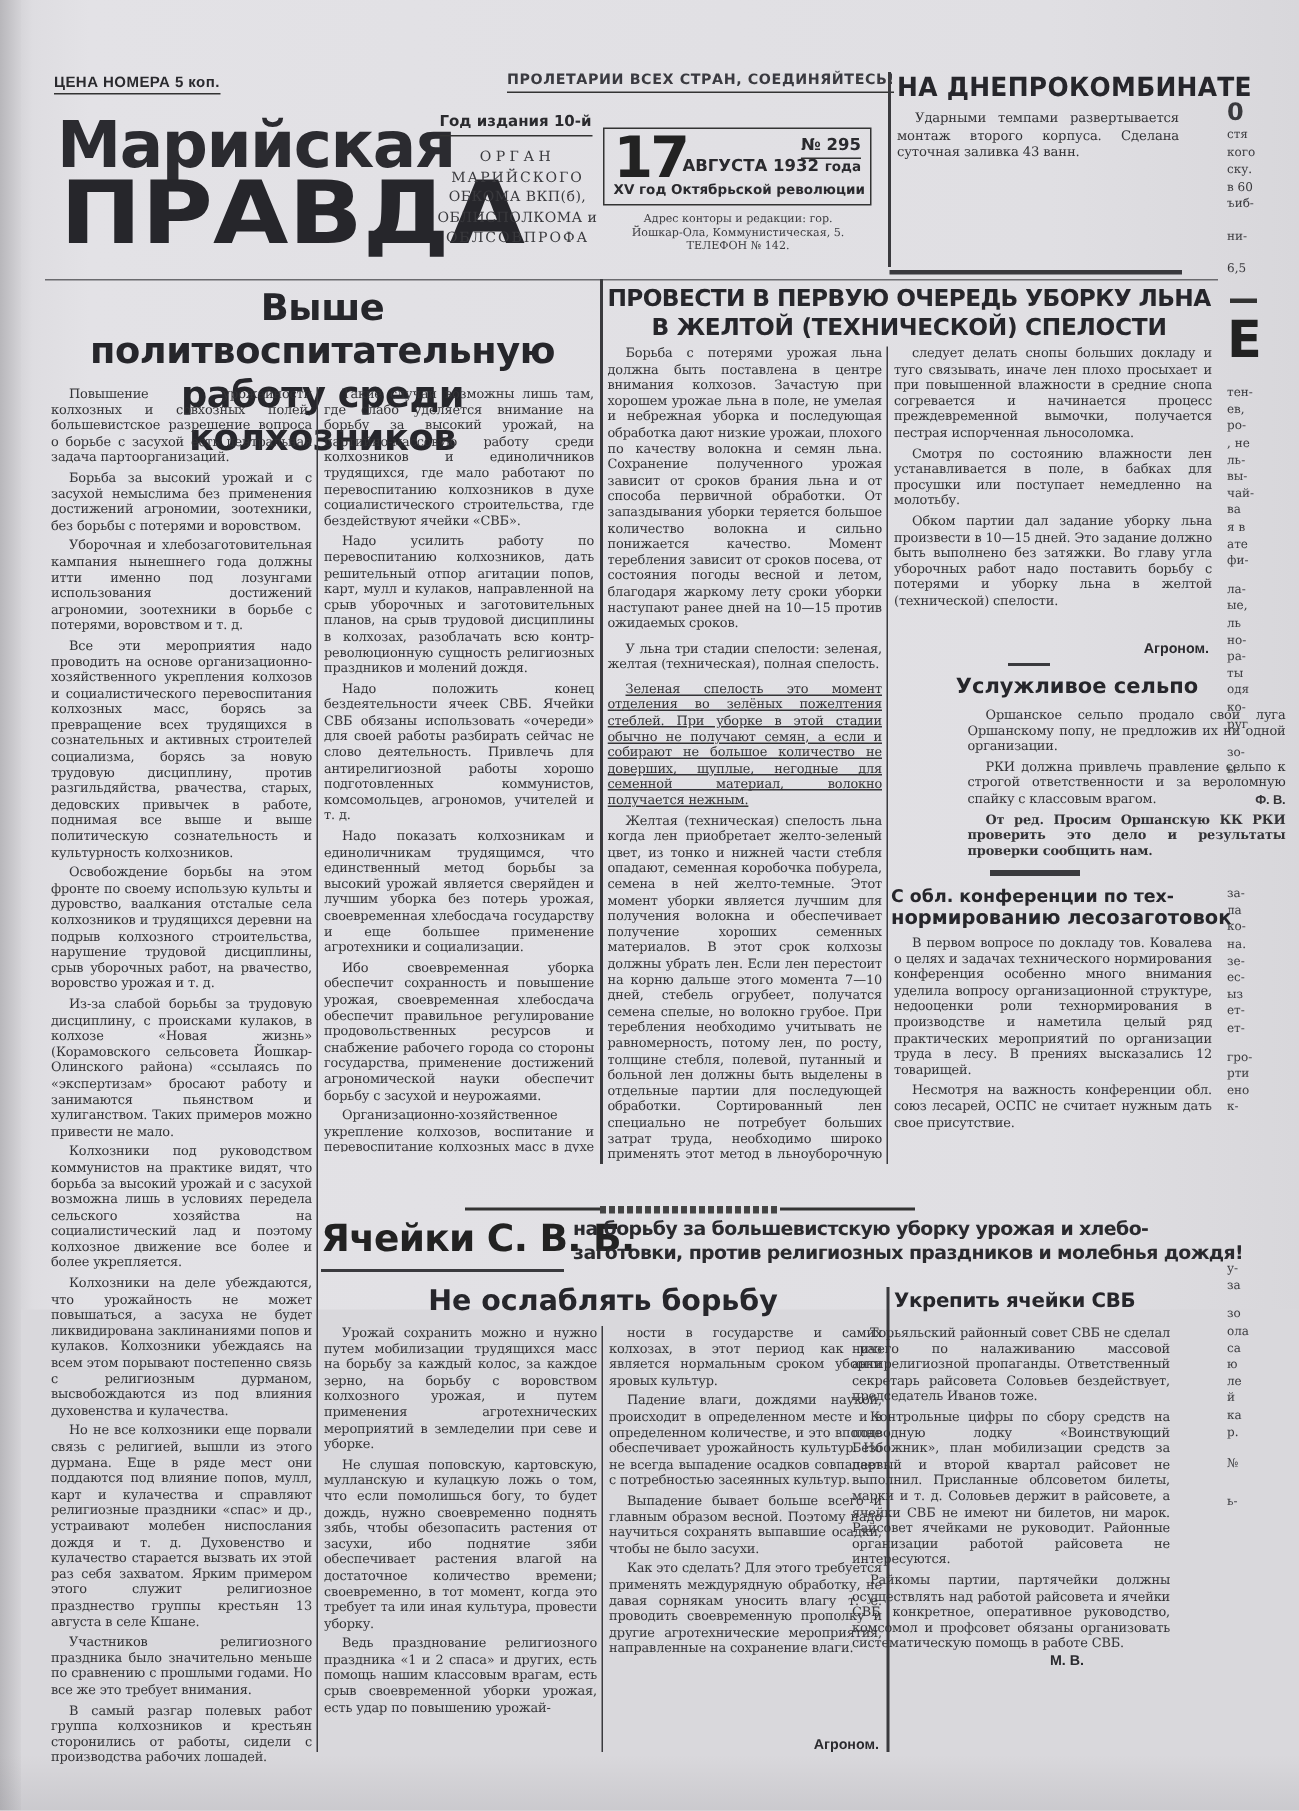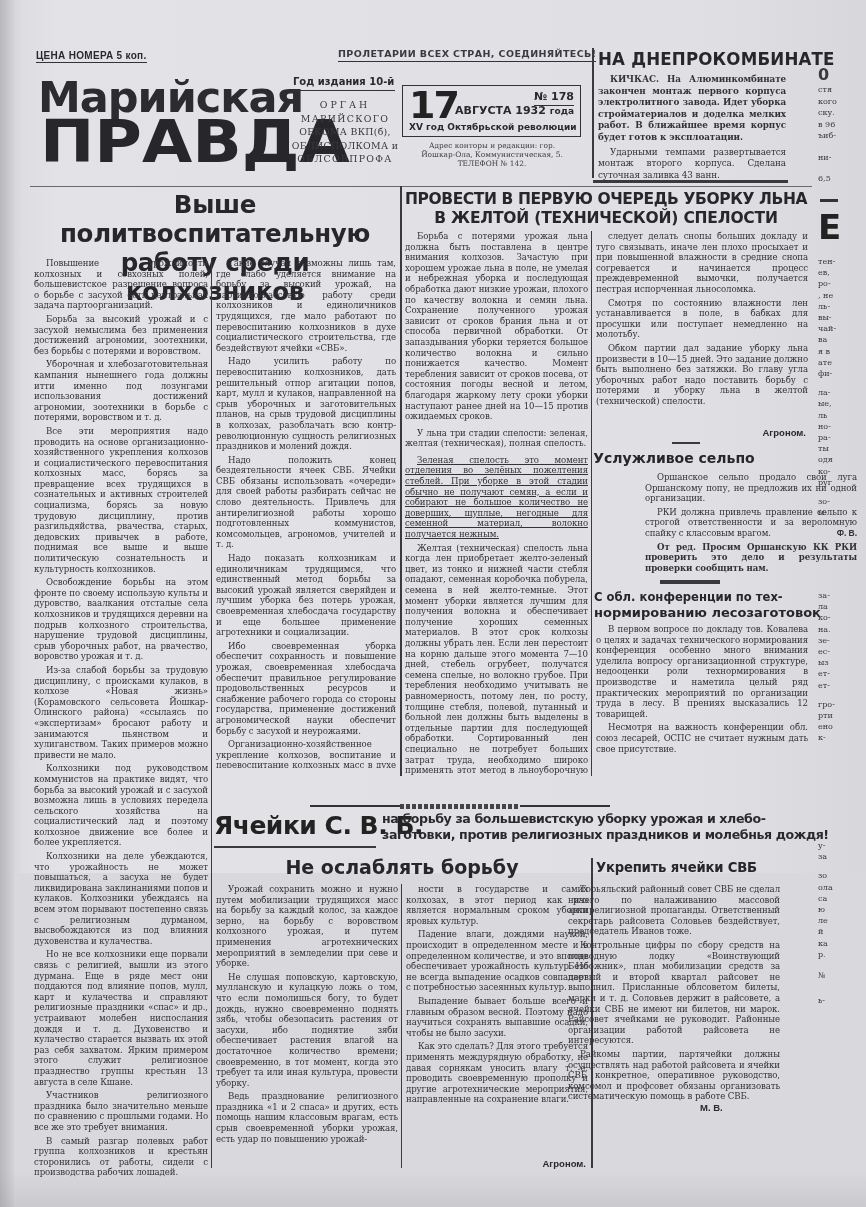--- a/index.html
+++ b/index.html
@@ -63,43 +63,42 @@
     <div style="letter-spacing:3px;">ОРГАН</div>
     <div>МАРИЙСКОГО</div>
     <div style="letter-spacing:0.3px;">ОБКОМА ВКП(б),</div>
     <div style="letter-spacing:0.3px;">ОБЛИСПОЛКОМА и</div>
     <div>ОБЛСОВПРОФА</div>
   </div>
 
   <div class="abs datebox">
     <div class="date-day">17</div>
     <div class="date-month"><span>АВГУСТА 1932</span> <span class="date-year-word">года</span></div>
-    <div class="date-num">№ 178</div>
+    <div class="date-num">№ 295</div>
     <div class="date-era">XV год Октябрьской революции</div>
   </div>
   <div class="abs address">
     <div>Адрес конторы и редакции: гор.</div>
     <div>Йошкар-Ола, Коммунистическая, 5.</div>
     <div>ТЕЛЕФОН № 142.</div>
   </div>
 
   <div class="vrule" style="left:592px;top:48px;height:130px;"></div>
   <div class="abs dnepro-title">НА ДНЕПРОКОМБИНАТЕ</div>
   <div class="abs body-text" style="left:598px;top:74px;width:188px;font-size:8.8px;line-height:11.6px;">
-    <p style="font-weight:bold;">КИЧКАС. На Алюминкомбинате закончен монтаж первого корпуса электролитного завода. Идет уборка стройматериалов и доделка мелких работ. В ближайшее время корпус будет готов к эксплоатации.</p>
     <p>Ударными темпами развертывается монтаж второго корпуса. Сделана суточная заливка 43 ванн.</p>
   </div>
   <div class="hrule" style="left:593px;top:180px;width:195px;height:2.5px;"></div>
 
   <div class="abs" style="left:818px;top:66px;width:48px;font-size:8px;line-height:11.5px;color:#3a3a3e;">
     <div style="font-family:'DejaVu Sans',sans-serif;font-weight:bold;font-size:16px;line-height:18px;">0</div>
     <div>стя</div>
     <div>кого</div>
     <div>ску.</div>
-    <div>в 96</div>
+    <div>в 60</div>
     <div>ъиб-</div>
     <div style="margin-top:10px;">ни-</div>
     <div style="margin-top:10px;">6,5</div>
     <div style="width:18px;height:3px;background:#333;margin:14px 0 6px 2px;"></div>
     <div style="font-family:'DejaVu Sans',sans-serif;font-weight:bold;font-size:34px;line-height:38px;color:#222;">Е</div>
   </div>
   <div class="abs" style="left:818px;top:256px;width:48px;font-size:8px;line-height:11.2px;color:#3a3a3e;">
     <div>тен-</div>
     <div>ев,</div>
     <div>ро-</div>
@@ -200,21 +199,21 @@
   <div class="vrule" style="left:591px;top:231px;height:545px;width:1.2px;"></div>
 
   <div class="abs body-text" style="left:596px;top:231px;width:212px;">
     <p>следует делать снопы больших докладу и туго связывать, иначе лен плохо просыхает и при повышенной влажности в средние снопа согревается и начинается процесс преждевременной вымочки, получается пестрая испорченная льносоломка.</p>
     <p>Смотря по состоянию влажности лен устанавливается в поле, в бабках для просушки или поступает немедленно на молотьбу.</p>
     <p>Обком партии дал задание уборку льна произвести в 10—15 дней. Это задание должно быть выполнено без затяжки. Во главу угла уборочных работ надо поставить борьбу с потерями и уборку льна в желтой (технической) спелости.</p>
   </div>
   <div class="abs sans-bold" style="left:700px;top:427px;width:106px;text-align:right;font-size:9.5px;">Агроном.</div>
 
   <div class="hrule" style="left:672px;top:442px;width:28px;height:2px;"></div>
-  <div class="abs" style="left:568px;top:450px;width:212px;text-align:center;font-family:'DejaVu Sans',sans-serif;font-weight:bold;font-size:14px;color:#26262b;">Услужливое сельпо</div>
+  <div class="abs" style="left:612px;top:450px;width:212px;text-align:center;font-family:'DejaVu Sans',sans-serif;font-weight:bold;font-size:14px;color:#26262b;">Услужливое сельпо</div>
   <div class="abs body-text" style="left:616px;top:472px;width:212px;margin-left:29px;">
     <p>Оршанское сельпо продало свои луга Оршанскому попу, не предложив их ни одной организации.</p>
     <p><span>РКИ должна привлечь правление сельпо к строгой ответственности и за вероломную спайку с классовым врагом.</span> <span class="sans-bold" style="float:right;">Ф. В.</span></p>
     <p style="font-weight:bold;"><span>От ред.</span> <span>Просим Оршанскую КК РКИ проверить это дело и результаты проверки сообщить нам.</span></p>
   </div>
 
   <div class="hrule" style="left:660px;top:580px;width:60px;height:4px;"></div>
   <div class="abs" style="left:594px;top:590px;width:216px;">
     <div style="font-family:'DejaVu Sans',sans-serif;font-weight:bold;font-size:11.6px;line-height:15px;color:#26262b;white-space:nowrap;">С обл. конференции по тех-</div>
     <div style="font-family:'DejaVu Sans',sans-serif;font-weight:bold;font-size:13px;line-height:15px;color:#26262b;white-space:nowrap;">нормированию лесозаготовок</div>

